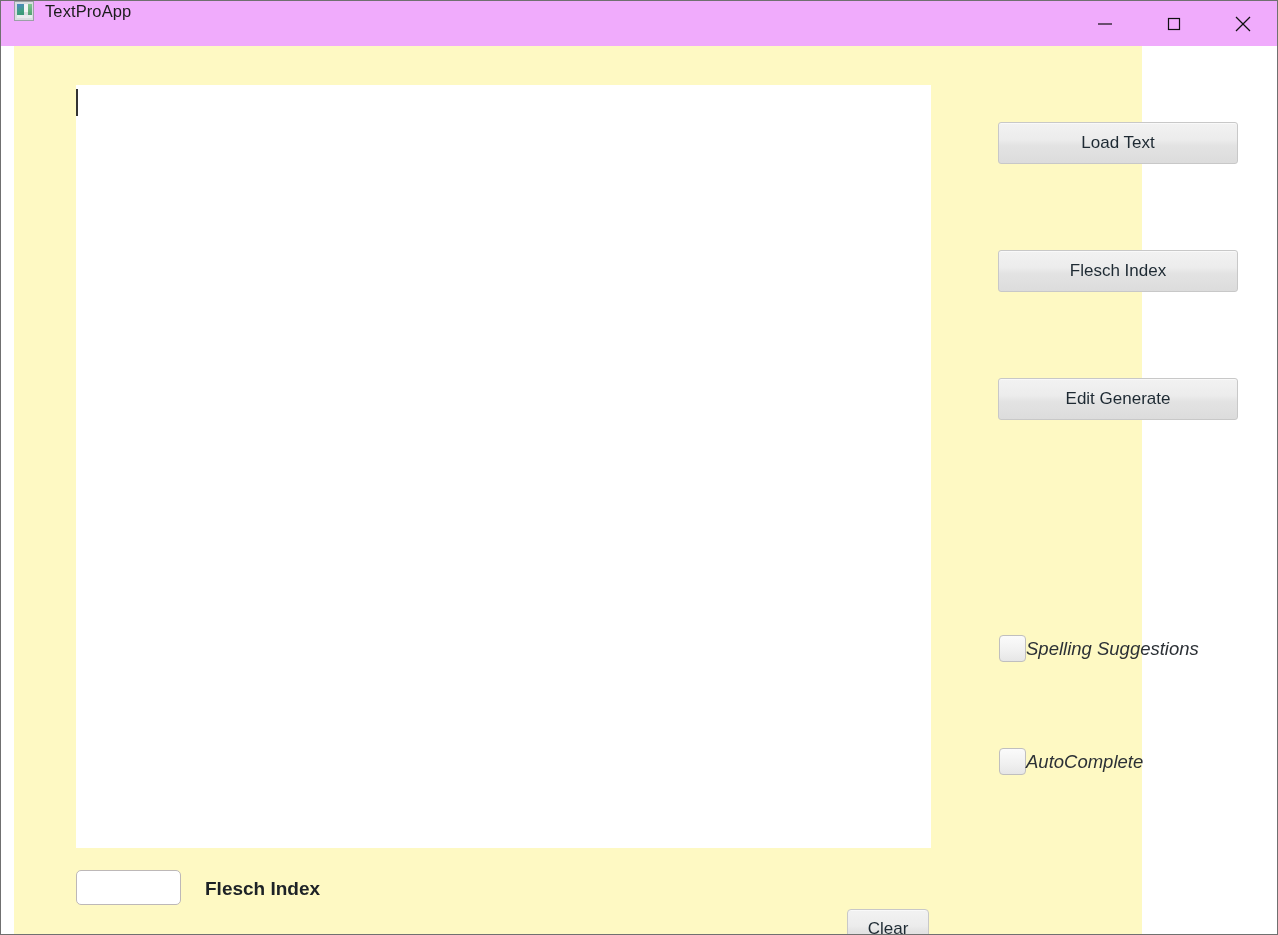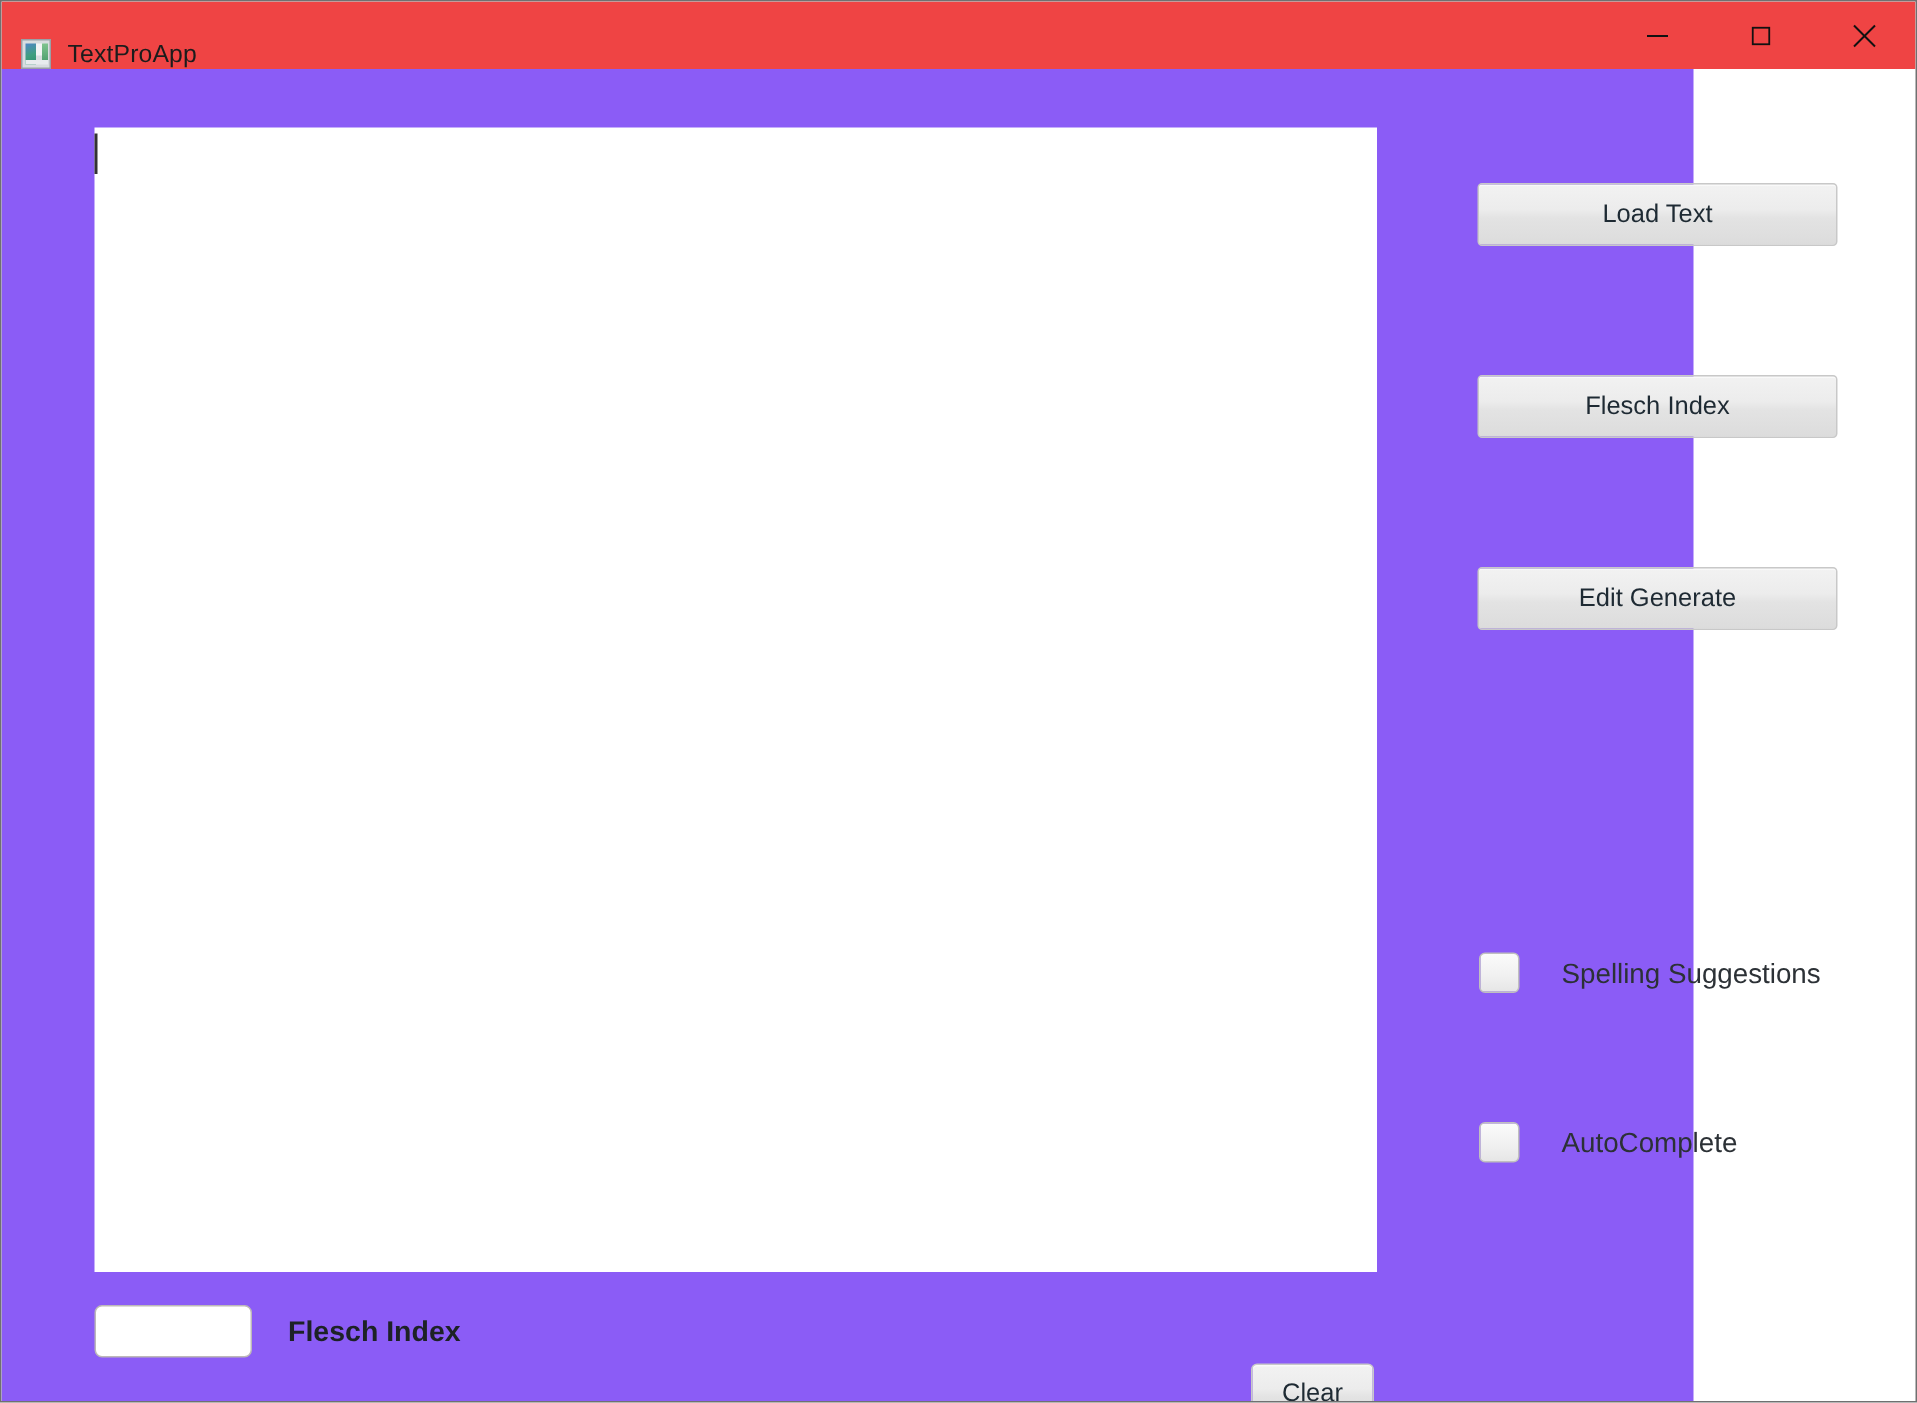--- a/index.html
+++ b/index.html
@@ -27,23 +27,23 @@
     overflow: hidden;
   }
 
   
   .titlebar {
     position: absolute;
     left: 0;
     top: 0;
     width: 1276px;
     height: 45px;
-    background: #ef4444;
-    display: flex;
-    align-items: flex-end;
+    background: #f0abfc;
+    display: flex;
+    align-items: flex-start;
   }
   .title-left {
     display: flex;
     align-items: center;
     padding-left: 13px;
     flex: 1 1 auto;
     min-width: 0;
   }
   .app-icon {
     width: 20px;
@@ -101,25 +101,25 @@
     background: transparent;
     border: none;
     padding: 0;
     cursor: default;
   }
   .win-btn svg { display: block; }
 
   
   .client {
     position: absolute;
-    left: 0;
+    left: 13px;
     top: 45px;
     width: 1128px;
     height: 888px;
-    background: #8b5cf6;
+    background: #fef9c3;
   }
 
   
   .text-area {
     position: absolute;
     left: 62px;
     top: 39px;
     width: 855px;
     height: 763px;
     background: #ffffff;
@@ -182,24 +182,25 @@
   .checkbox {
     width: 27px;
     height: 27px;
     box-sizing: border-box;
     background: linear-gradient(180deg, #fbfbfb 0%, #f0f0f0 60%, #e6e6e6 100%);
     border: 1px solid #c0bfbf;
     border-radius: 4px;
     flex: 0 0 auto;
   }
   .checkrow .label {
-    margin-left: 28px;
+    margin-left: 0;
     font-size: 18.5px;
     color: #2c3136;
     white-space: nowrap;
+    font-style: italic;
   }
 
   
   .flesch-input {
     position: absolute;
     left: 62px;
     top: 824px;
     width: 105px;
     height: 35px;
     box-sizing: border-box;

